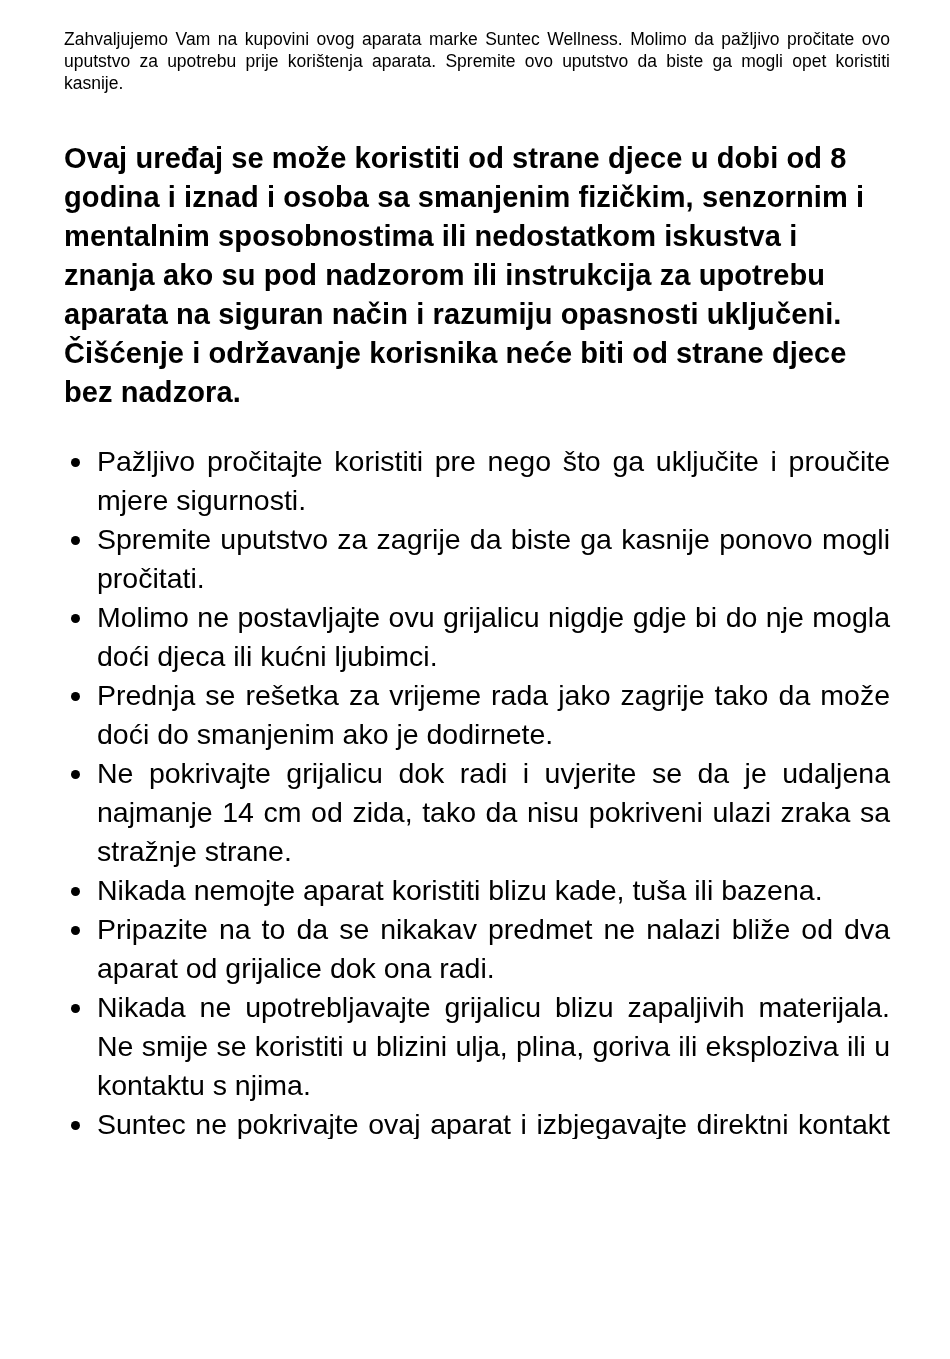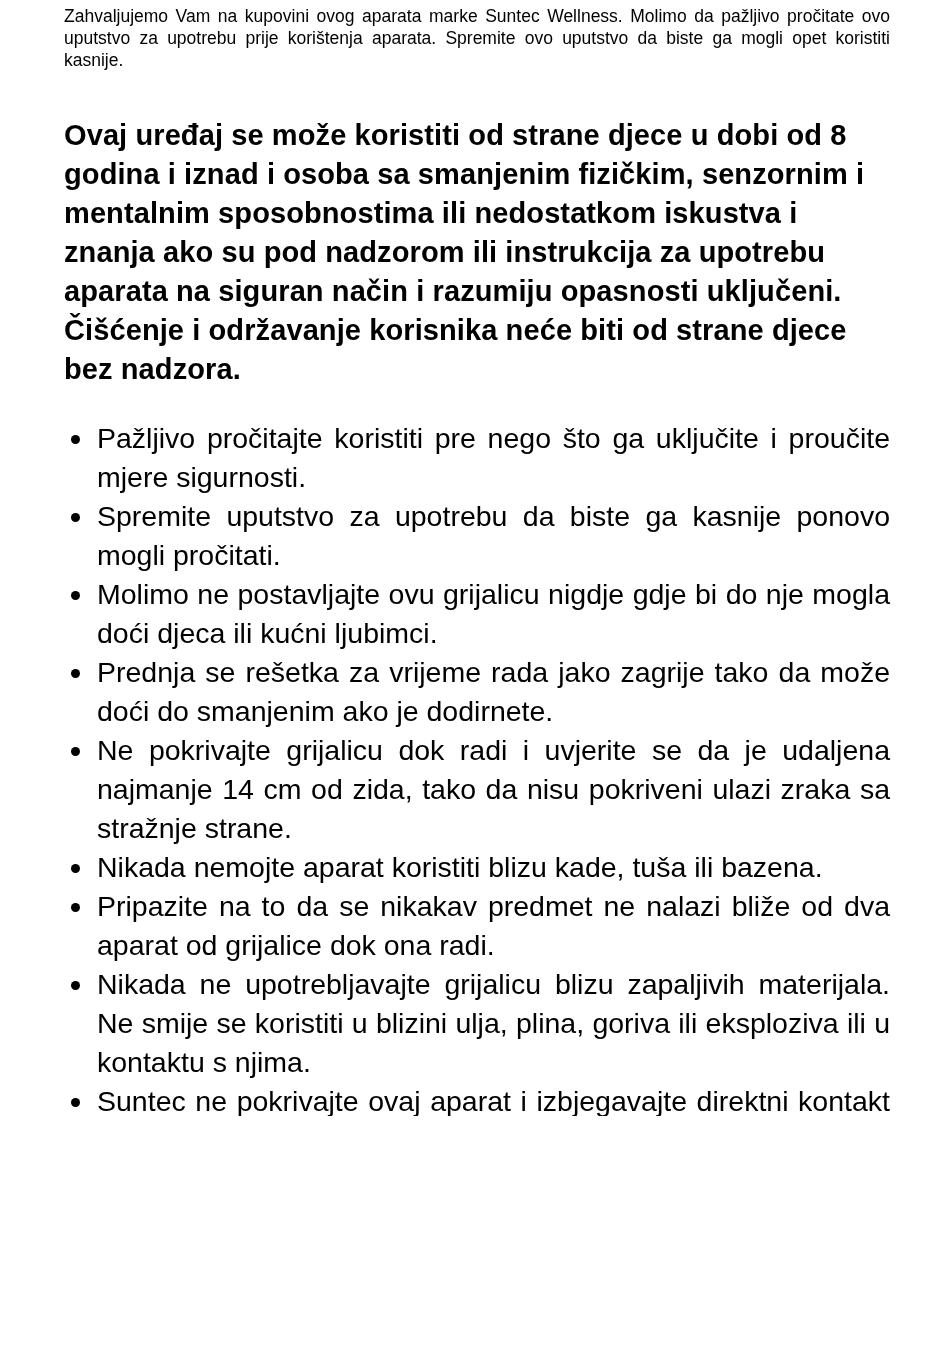--- a/index.html
+++ b/index.html
@@ -6,20 +6,21 @@
   .page {
     position: relative;
     width: 950px;
     height: 1116px;
     box-sizing: border-box;
     background: #ffffff;
     color: #000000;
     font-family: "Liberation Sans", sans-serif;
     padding: 5px 60px 0 64px;
     overflow: hidden;
+    margin-top: 23px;
   }
   .intro {
     font-size: 17.5px;
     line-height: 22px;
     text-align: justify;
     margin: 0 0 9px 0;
   }
   .warning-box {
     border: 2px solid #000000;
     box-sizing: border-box;
@@ -57,21 +58,21 @@
 
 <div class="page">
 
   <p class="intro">Zahvaljujemo Vam na kupovini ovog aparata marke Suntec Wellness. Molimo da pažljivo pročitate ovo uputstvo za upotrebu prije korištenja aparata. Spremite ovo uputstvo da biste ga mogli opet koristiti kasnije.</p>
 
 
   <p class="safety-para">Ovaj uređaj se može koristiti od strane djece u dobi od 8 godina i iznad i osoba sa smanjenim fizičkim, senzornim i mentalnim sposobnostima ili nedostatkom iskustva i znanja ako su pod nadzorom ili instrukcija za upotrebu aparata na siguran način i razumiju opasnosti uključeni. Čišćenje i održavanje korisnika neće biti od strane djece bez nadzora.</p>
 
   <ul class="bullets">
     <li>Pažljivo pročitajte koristiti pre nego što ga uključite i proučite mjere sigurnosti.</li>
-    <li>Spremite uputstvo za upotrebu da biste ga kasnije ponovo mogli pročitati.</li>
+    <li>Spremite uputstvo za zagrije da biste ga kasnije ponovo mogli pročitati.</li>
     <li>Molimo ne postavljajte ovu grijalicu nigdje gdje bi do nje mogla doći djeca ili kućni ljubimci.</li>
     <li>Prednja se rešetka za vrijeme rada jako zagrije tako da može doći do smanjenim ako je dodirnete.</li>
     <li>Ne pokrivajte grijalicu dok radi i uvjerite se da je udaljena najmanje 14 cm od zida, tako da nisu pokriveni ulazi zraka sa stražnje strane.</li>
     <li>Nikada nemojte aparat koristiti blizu kade, tuša ili bazena.</li>
     <li>Pripazite na to da se nikakav predmet ne nalazi bliže od dva aparat od grijalice dok ona radi.</li>
     <li>Nikada ne upotrebljavajte grijalicu blizu zapaljivih materijala. Ne smije se koristiti u blizini ulja, plina, goriva ili eksploziva ili u kontaktu s njima.</li>
     <li>Suntec ne pokrivajte ovaj aparat i izbjegavajte direktni kontakt za vrijeme i neposredno nakon rada.</li>
     <li>Ne upotrebljavajte ovaj aparat na otvorenom.</li>
   </ul>
 

